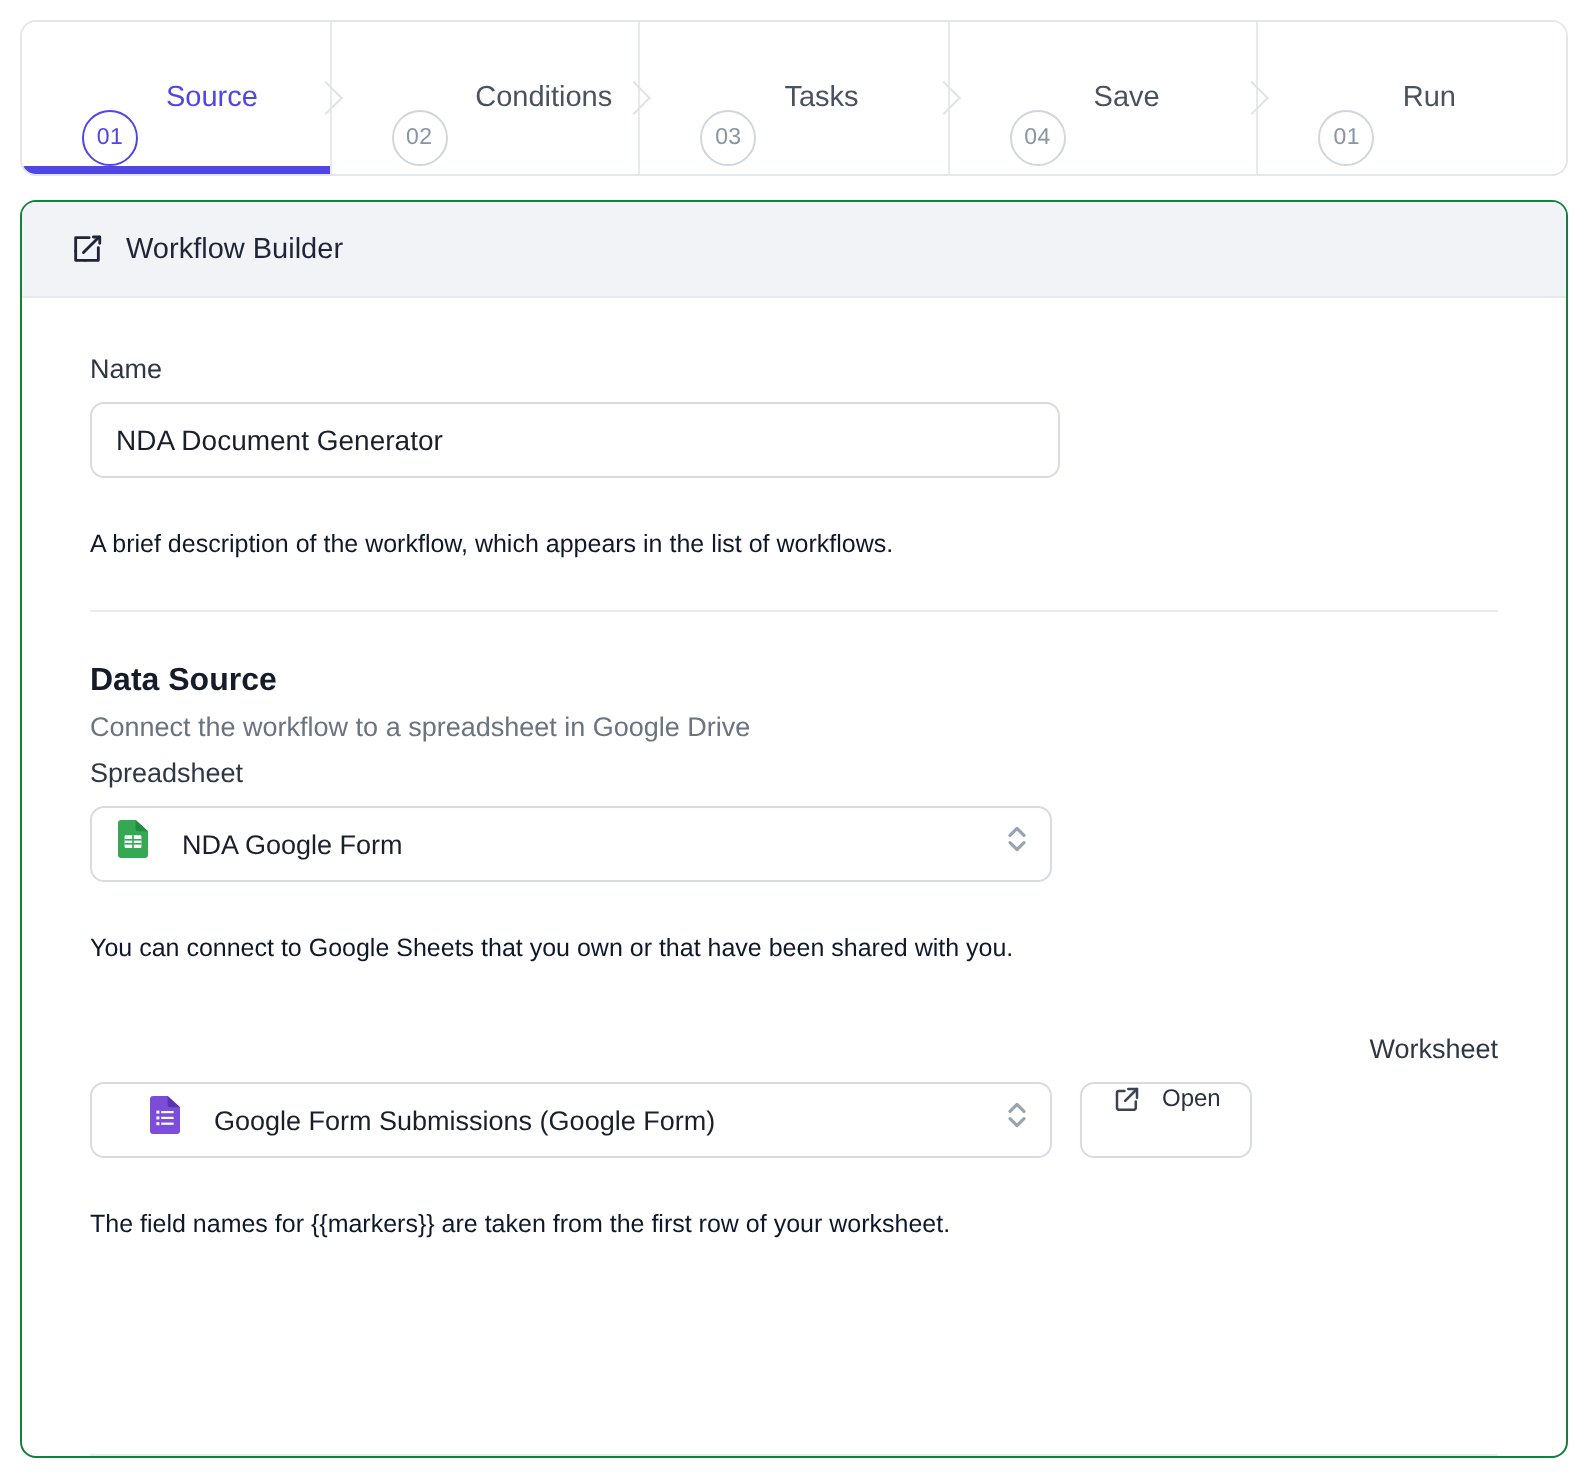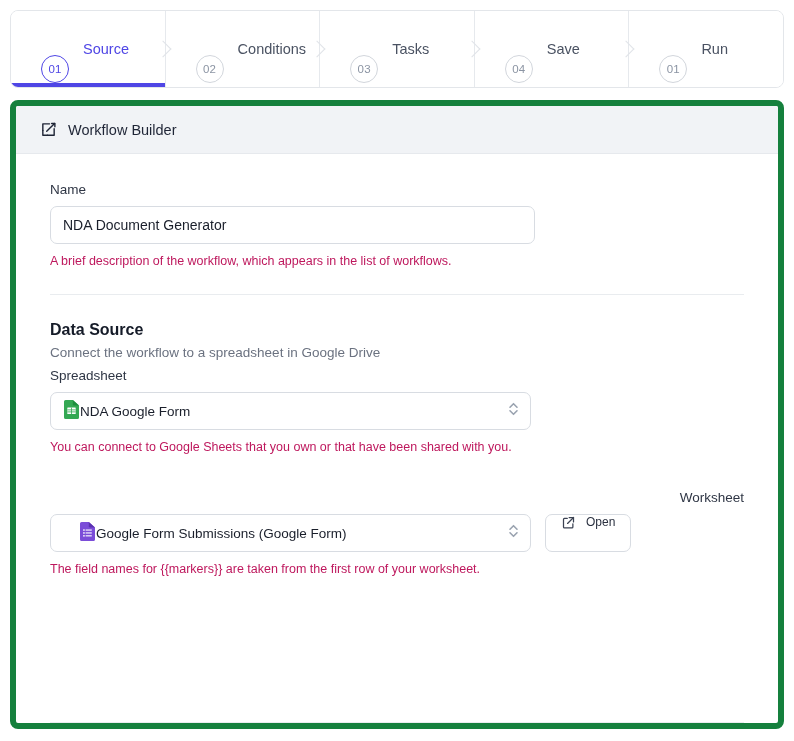--- a/index.html
+++ b/index.html
@@ -85,21 +85,21 @@
     border-right: 1.3px solid #e0e3e8;
     transform: rotate(45deg);
     background: transparent;
   }
 
   
   .card {
     margin-top: 12px;
     width: 774px;
     height: 629px;
-    border: 6px solid #15803d;
+    border: 1px solid #15803d;
     border-radius: 8px;
     background: #ffffff;
     overflow: hidden;
     display: flex;
     flex-direction: column;
   }
   .card-head {
     height: 48px;
     background: #f1f3f6;
     border-bottom: 1px solid #e6e9ed;
@@ -132,22 +132,22 @@
     background: #fff;
     font-size: 14px;
     color: #1a1f2b;
     padding: 0 12px;
     display: flex;
     align-items: center;
     font-family: "Liberation Sans", sans-serif;
   }
   .hint {
     font-size: 12.5px;
-    color: #be185d;
-    margin-top: 10px;
+    color: #0f172a;
+    margin-top: 26px;
   }
   .divider {
     height: 1px;
     background: #e9ecef;
     margin: 26px 0 0 0;
   }
 
   .section-title {
     font-size: 16px;
     font-weight: bold;
@@ -166,21 +166,21 @@
     gap: 14px;
   }
   .select {
     position: relative;
     height: 38px;
     border: 1px solid #d8dce2;
     border-radius: 7px;
     background: #fff;
     display: flex;
     align-items: center;
-    gap: 0;
+    gap: 16px;
     padding: 0 12px;
   }
   .select.sheet { width: 481px; }
   .select.worksheet { width: 481px; padding-left: 28px; }
   .select-text {
     font-size: 13.5px;
     color: #1a1f2b;
     white-space: nowrap;
     overflow: hidden;
   }

